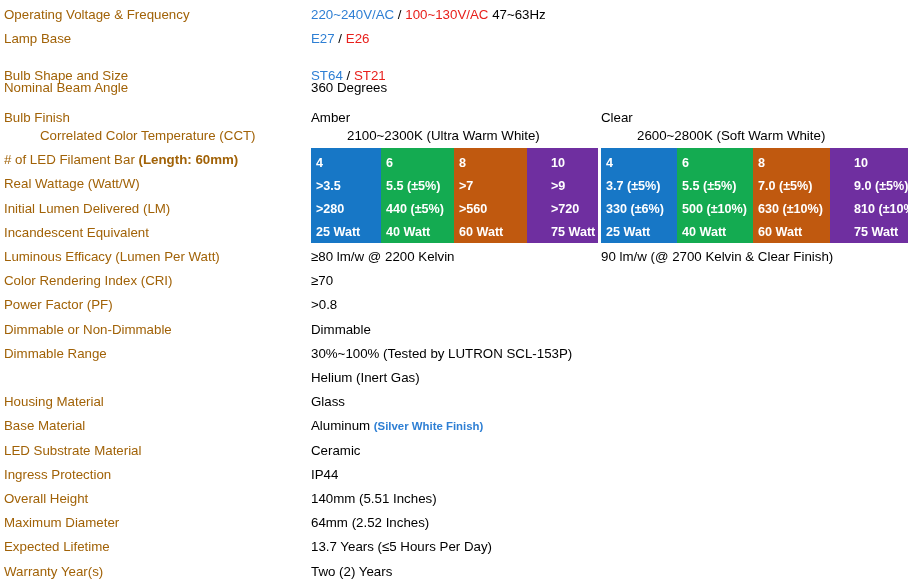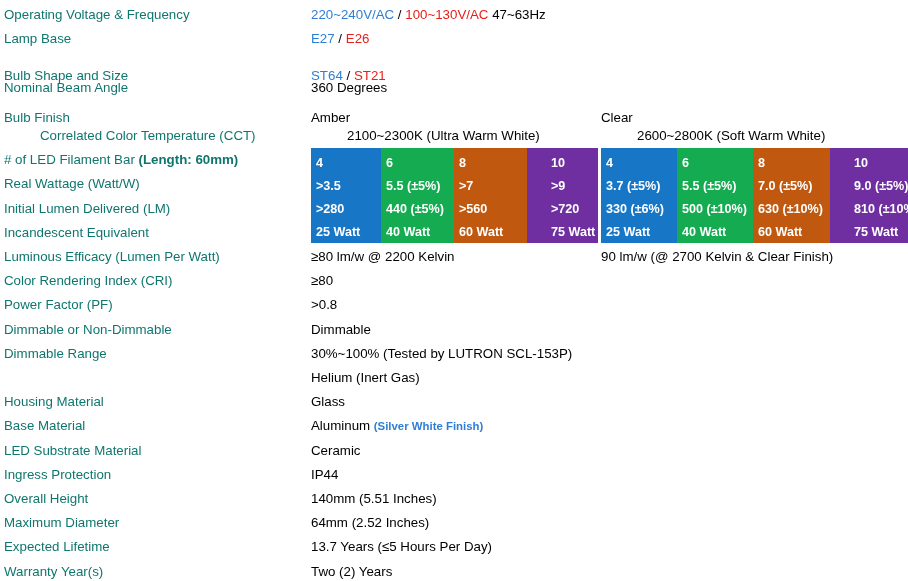--- a/index.html
+++ b/index.html
@@ -29,21 +29,21 @@
     height: 24.2px;
   }
   .label {
     position: absolute;
     left: 4px;
     top: 0;
     height: 24.2px;
     line-height: 24.2px;
     font-size: 13.3px;
     white-space: nowrap;
-    color: #0f766e;
+    color: #a16207;
   }
   .label b { font-weight: bold; }
   .value {
     position: absolute;
     left: 311px;
     top: 0;
     height: 24.2px;
     line-height: 24.2px;
     font-size: 13.3px;
     white-space: nowrap;
@@ -142,21 +142,21 @@
       <div class="row" style="top: 220.8px;">
         <div class="label"><span>Incandescent Equivalent</span></div>
       </div>
       <div class="row" style="top: 245px;">
         <div class="label"><span>Luminous Efficacy (Lumen Per Watt)</span></div>
         <div class="value"><span>≥80 lm/w @ 2200 Kelvin</span></div>
         <div class="value col2"><span>90 lm/w (@ 2700 Kelvin &amp; Clear Finish)</span></div>
       </div>
       <div class="row" style="top: 269.2px;">
         <div class="label"><span>Color Rendering Index (CRI)</span></div>
-        <div class="value"><span>≥80</span></div>
+        <div class="value"><span>≥70</span></div>
       </div>
       <div class="row" style="top: 293.4px;">
         <div class="label"><span>Power Factor (PF)</span></div>
         <div class="value"><span>&gt;0.8</span></div>
       </div>
       <div class="row" style="top: 317.6px;">
         <div class="label"><span>Dimmable or Non-Dimmable</span></div>
         <div class="value"><span>Dimmable</span></div>
       </div>
       <div class="row" style="top: 341.8px;">

